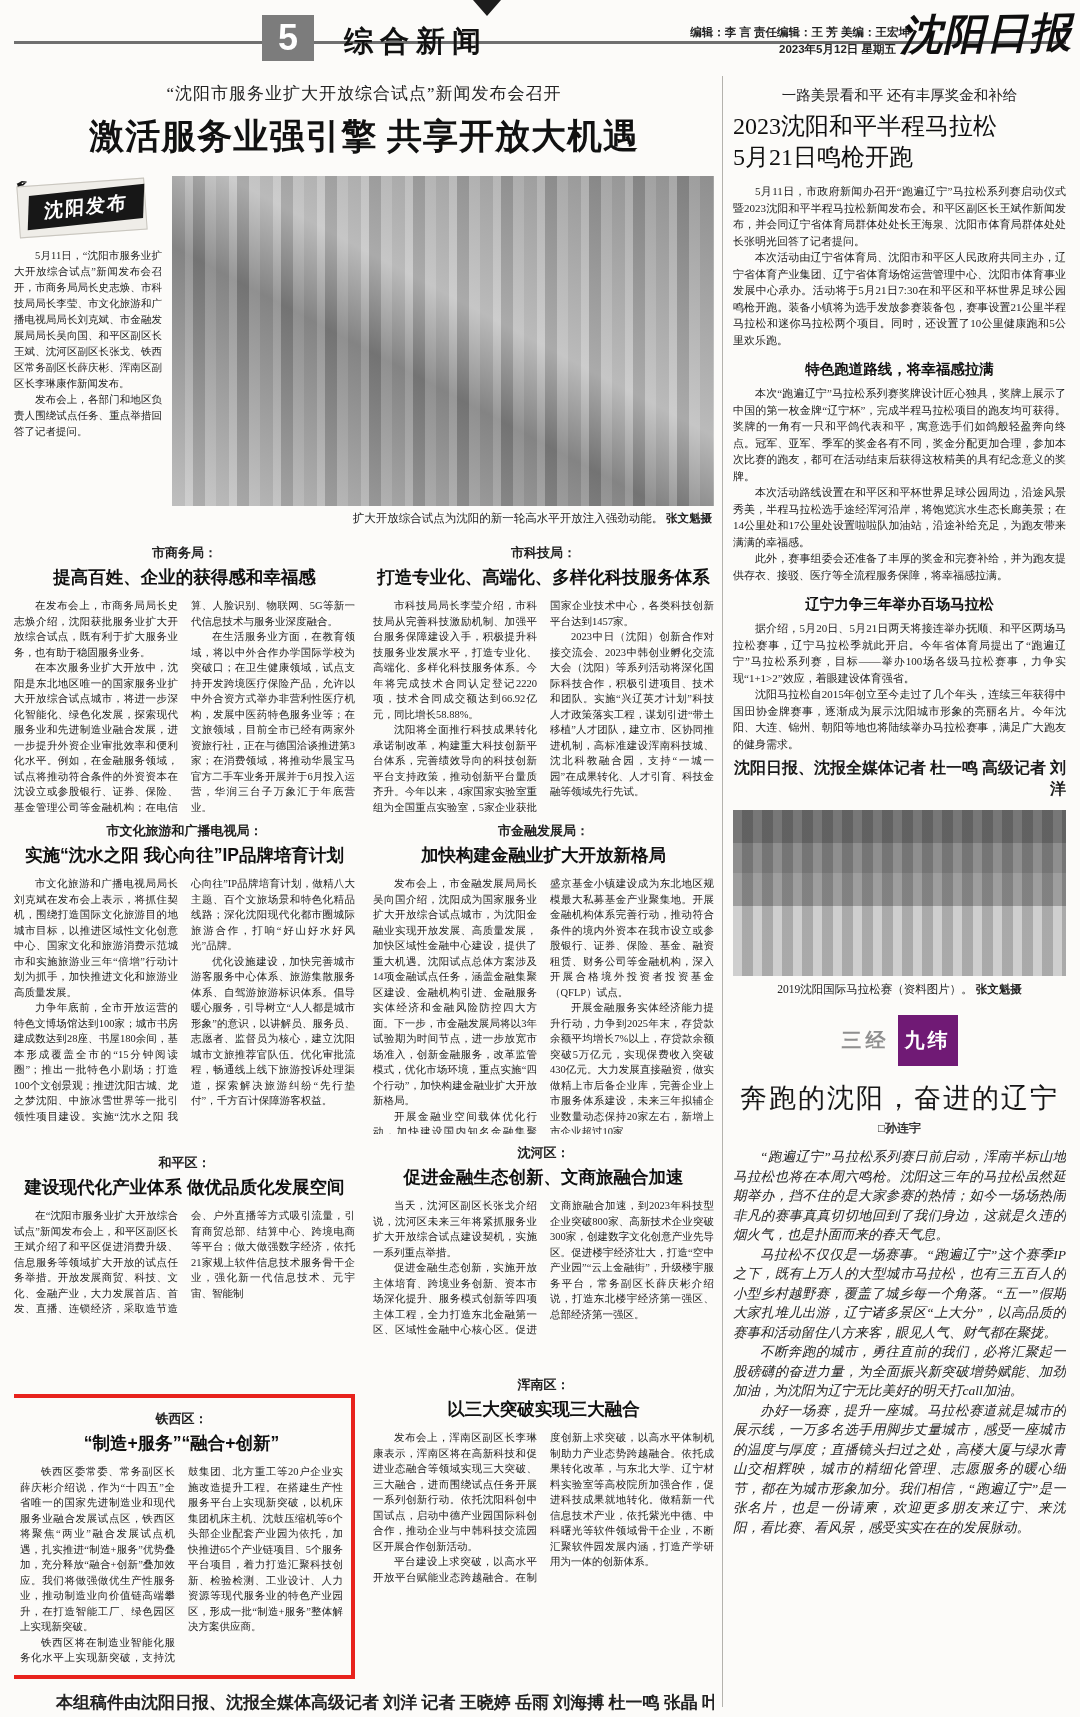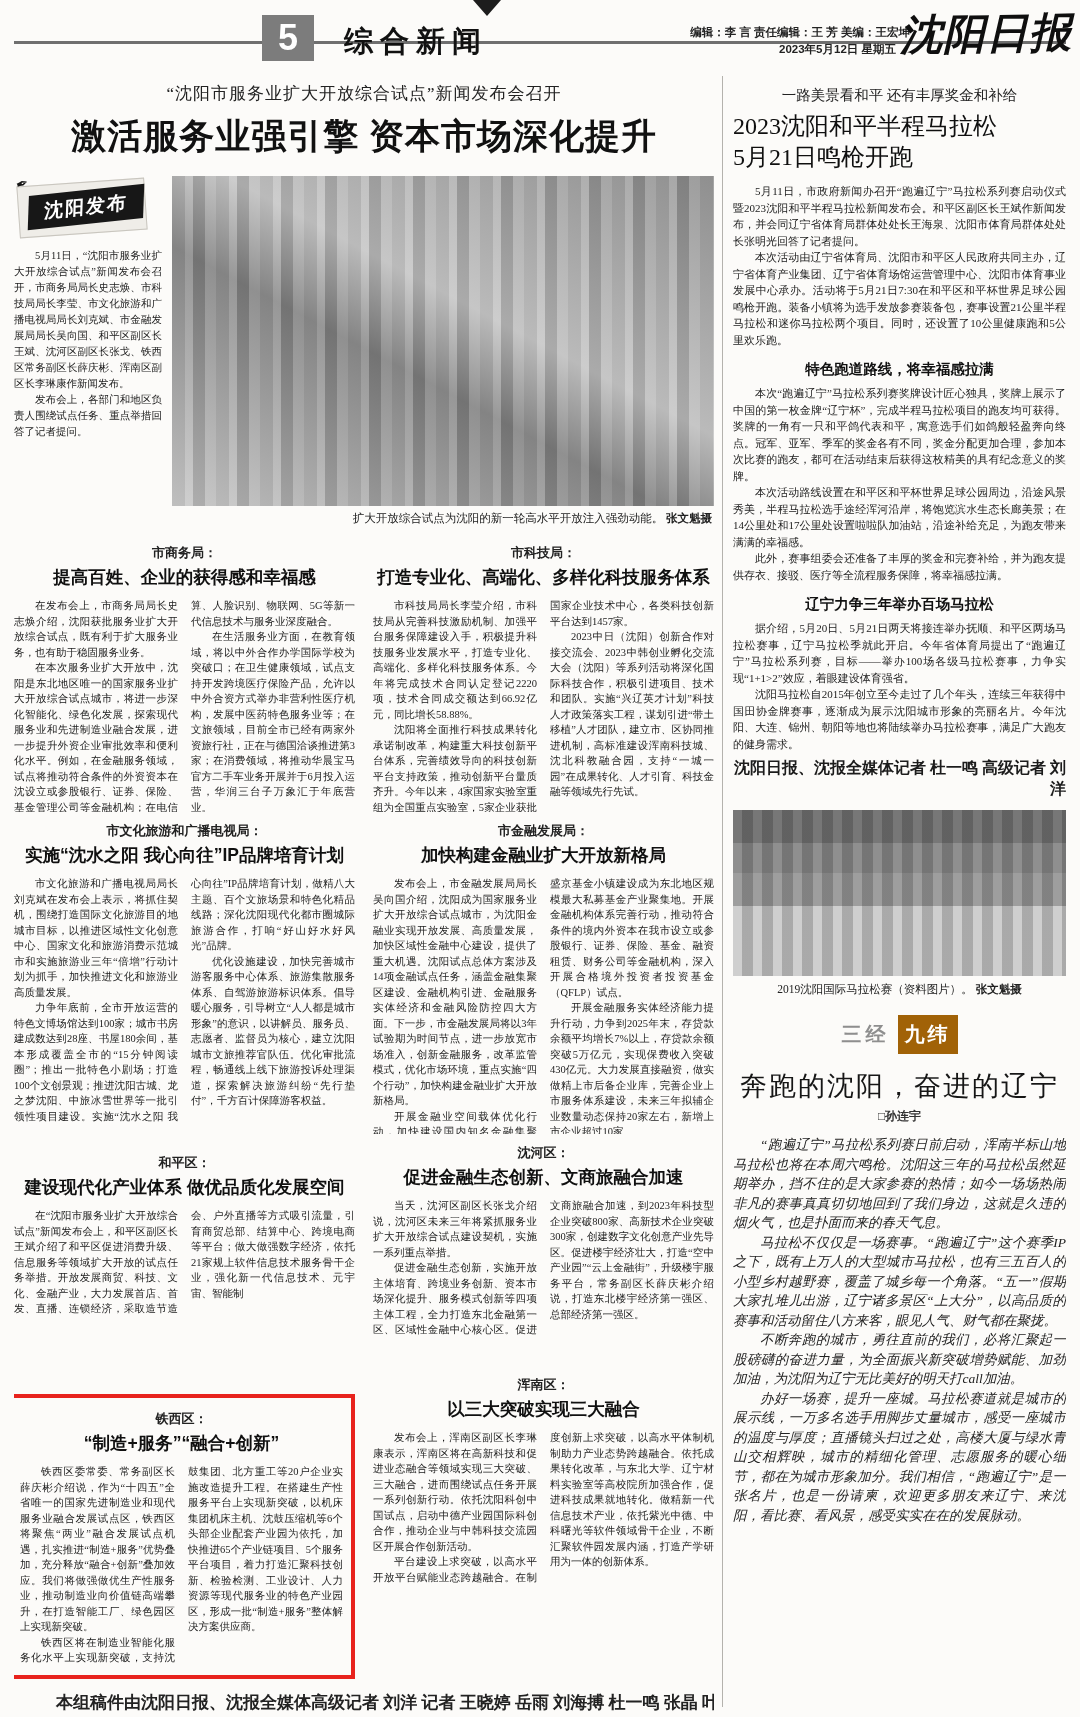--- a/index.html
+++ b/index.html
@@ -65,21 +65,21 @@
   .m-credit{text-align:right;font-size:16px;font-weight:bold;margin-top:6px;}
   .marathon-photo{height:166px;margin-top:10px;
     background:
       linear-gradient(180deg,#777 0 20%,#8f8f8f 20% 38%,#9e9e9e 38% 58%,#cfcfcf 58% 100%),
       repeating-linear-gradient(90deg,rgba(255,255,255,.35) 0 9px,rgba(0,0,0,.18) 9px 20px);
     background-blend-mode:multiply;}
   .m-caption{text-align:center;font-size:11.5px;margin-top:6px;color:#222;}
   .m-caption b{font-family:"Liberation Sans","DejaVu Sans",sans-serif;}
   .essay-tags{display:flex;justify-content:center;align-items:center;gap:8px;margin-top:18px;}
   .tag-light{color:#8e8e8e;font-weight:bold;font-size:20px;letter-spacing:4px;}
-  .tag-dark{background:#a16207;color:#fff;font-weight:bold;font-size:20px;letter-spacing:3px;padding:6px 7px;}
+  .tag-dark{background:#701a75;color:#fff;font-weight:bold;font-size:20px;letter-spacing:3px;padding:12px 7px;}
   .essay-title{text-align:center;font-size:27px;letter-spacing:2px;margin:14px 0 4px;color:#161616;}
   .essay-byline{text-align:center;font-family:"Liberation Sans","DejaVu Sans",sans-serif;font-weight:bold;font-size:12px;color:#333;margin-bottom:10px;}
   .essay-body{flex:1;font-size:13.5px;line-height:19.5px;text-align:justify;overflow:hidden;font-style:italic;color:#222;}
   .essay-body p{margin:0;text-indent:2em;}
 </style>
 </head>
 <body>
 
 <div class="page">
 
@@ -90,21 +90,21 @@
   <div class="editors">
     <div>编辑：李 言 责任编辑：王 芳 美编：王宏坤</div>
     <div class="date-line">2023年5月12日 星期五</div>
   </div>
   <div class="masthead">沈阳日报</div>
 
   <div class="content">
 
     <div class="left-zone">
       <div class="lead-kicker">“沈阳市服务业扩大开放综合试点”新闻发布会召开</div>
-      <div class="lead-title">激活服务业强引擎 资本市场深化提升</div>
+      <div class="lead-title">激活服务业强引擎 共享开放大机遇</div>
 
       <div class="lead-row">
         <div class="lead-col">
           <div class="fabu">
             <div class="fabu-card"></div>
             <span class="fabu-pen">✒</span>
             <div class="fabu-ribbon">沈阳发布</div>
           </div>
           <p>5月11日，“沈阳市服务业扩大开放综合试点”新闻发布会召开，市商务局局长史志焕、市科技局局长李莹、市文化旅游和广播电视局局长刘克斌、市金融发展局局长吴向国、和平区副区长王斌、沈河区副区长张戈、铁西区常务副区长薛庆彬、浑南区副区长李琳康作新闻发布。</p>
           <p>发布会上，各部门和地区负责人围绕试点任务、重点举措回答了记者提问。</p>

